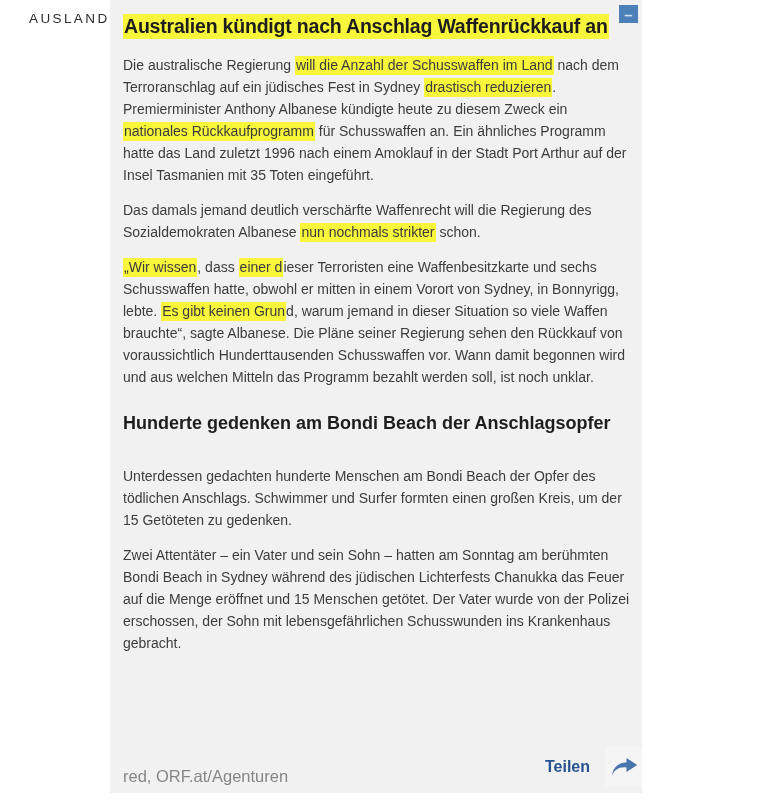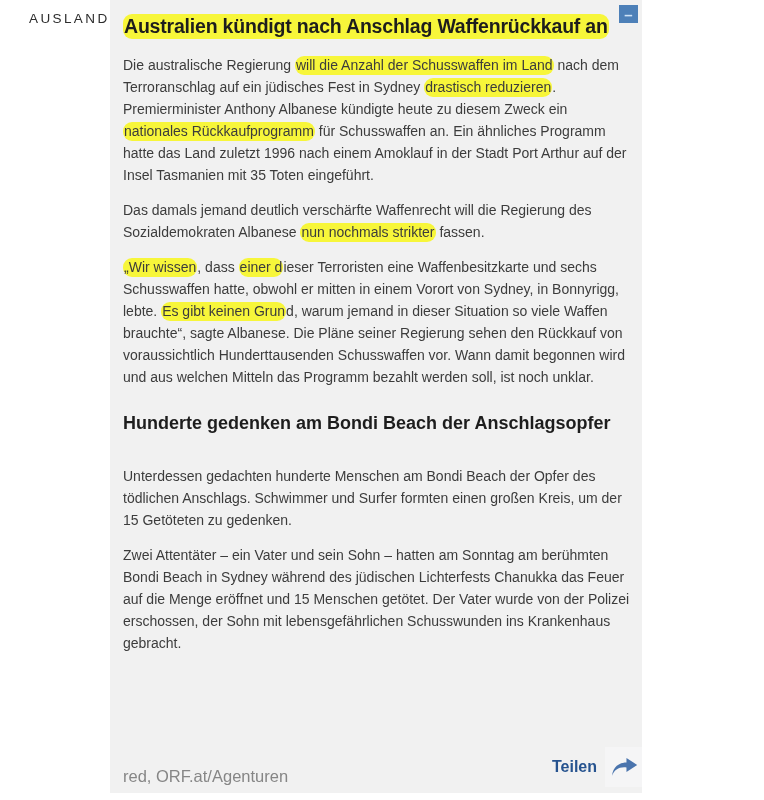--- a/index.html
+++ b/index.html
@@ -55,32 +55,31 @@
     color: var(--body-text);
   }
   .article-body h2 {
     margin: 24px 0 29px 0;
     font-size: 18px; line-height: 1.3; font-weight: 700;
     color: var(--heading-text);
   }
   .hl {
     background: var(--hl);
     padding: 1px 1px 2px 1px;
-    border-radius: 9px;
   }
   .article-footer {
     position: absolute; left: 13px; right: 0; bottom: 6px;
     display: flex; align-items: center; justify-content: space-between;
   }
   .credit { font-size: 16.5px; color: var(--credit-gray); margin-top: 18px; }
   .share-wrap { display: flex; align-items: center; cursor: pointer; }
   .share-label {
     font-size: 16px; font-weight: 700;
     color: var(--share-blue);
-    margin-right: 8px;
+    margin-right: 15px;
   }
   .share-box {
     width: 37px; height: 40px;
     background: #f5f5f6;
     display: flex; align-items: center; justify-content: center;
   }
   .share-box svg { display: block; }
 </style>
 </head>
 <body>
@@ -90,21 +89,21 @@
 <section class="panel">
 
   <button class="collapse-btn">
     <span>–</span>
   </button>
 
   <h1 class="headline"><span class="hl">Australien kündigt nach Anschlag Waffenrückkauf an</span></h1>
 
   <div class="article-body">
       <p><span>Die australische Regierung </span><span class="hl">will die Anzahl der Schusswaffen im Land</span><span> nach dem Terroranschlag auf ein jüdisches Fest in Sydney </span><span class="hl">drastisch reduzieren</span><span>. Premierminister Anthony Albanese kündigte heute zu diesem Zweck ein </span><span class="hl">nationales Rückkaufprogramm</span><span> für Schusswaffen an. Ein ähnliches Programm hatte das Land zuletzt 1996 nach einem Amoklauf in der Stadt Port Arthur auf der Insel Tasmanien mit 35 Toten eingeführt.</span></p>
-      <p><span>Das damals jemand deutlich verschärfte Waffenrecht will die Regierung des Sozialdemokraten Albanese </span><span class="hl">nun nochmals strikter</span><span> fassen.</span></p>
+      <p><span>Das damals jemand deutlich verschärfte Waffenrecht will die Regierung des Sozialdemokraten Albanese </span><span class="hl">nun nochmals strikter</span><span> schon.</span></p>
       <p><span class="hl">„Wir wissen</span><span>, dass </span><span class="hl">einer d</span><span>ieser Terroristen eine Waffenbesitzkarte und sechs Schusswaffen hatte, obwohl er mitten in einem Vorort von Sydney, in Bonnyrigg, lebte. </span><span class="hl">Es gibt keinen Grun</span><span>d, warum jemand in dieser Situation so viele Waffen brauchte“, sagte Albanese. Die Pläne seiner Regierung sehen den Rückkauf von voraussichtlich Hunderttausenden Schusswaffen vor. Wann damit begonnen wird und aus welchen Mitteln das Programm bezahlt werden soll, ist noch unklar.</span></p>
       <h2><span>Hunderte gedenken am Bondi Beach der Anschlagsopfer</span></h2>
       <p><span>Unterdessen gedachten hunderte Menschen am Bondi Beach der Opfer des tödlichen Anschlags. Schwimmer und Surfer formten einen großen Kreis, um der 15 Getöteten zu gedenken.</span></p>
       <p><span>Zwei Attentäter – ein Vater und sein Sohn – hatten am Sonntag am berühmten Bondi Beach in Sydney während des jüdischen Lichterfests Chanukka das Feuer auf die Menge eröffnet und 15 Menschen getötet. Der Vater wurde von der Polizei erschossen, der Sohn mit lebensgefährlichen Schusswunden ins Krankenhaus gebracht.</span></p>
     </div>
 
   <div class="article-footer">
     <span class="credit">red, ORF.at/Agenturen</span>
 
     <span class="share-wrap">

